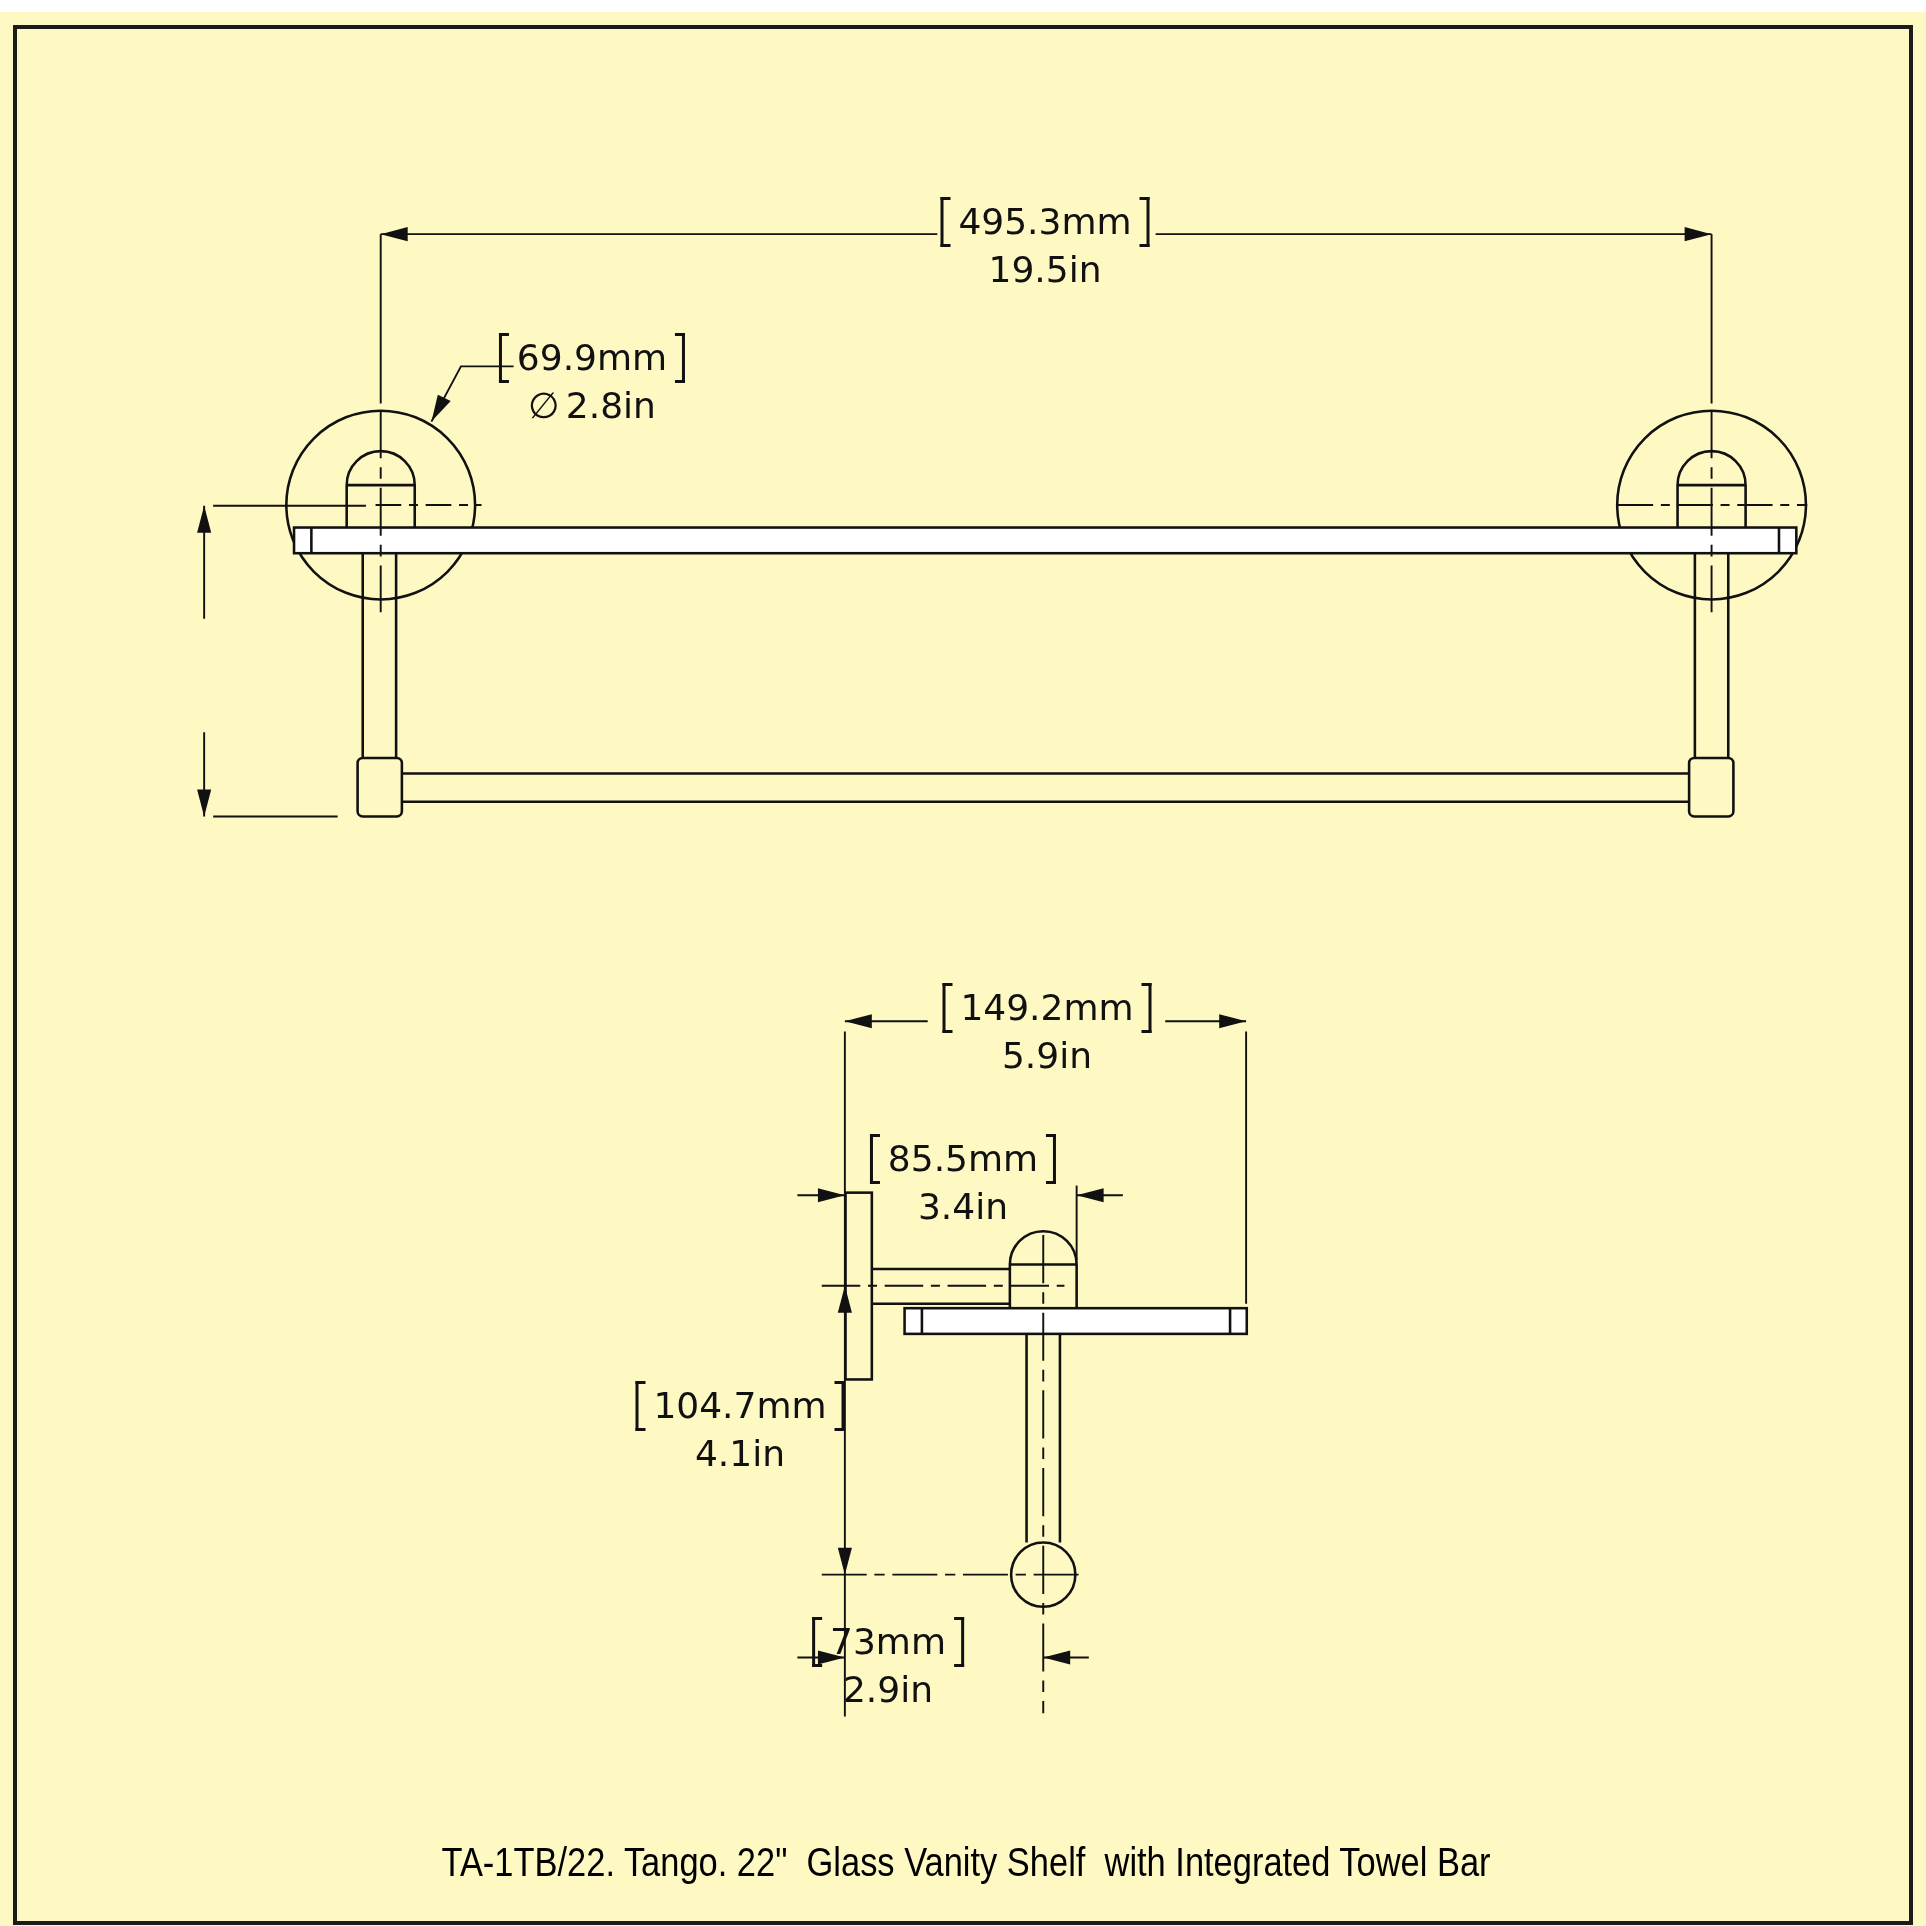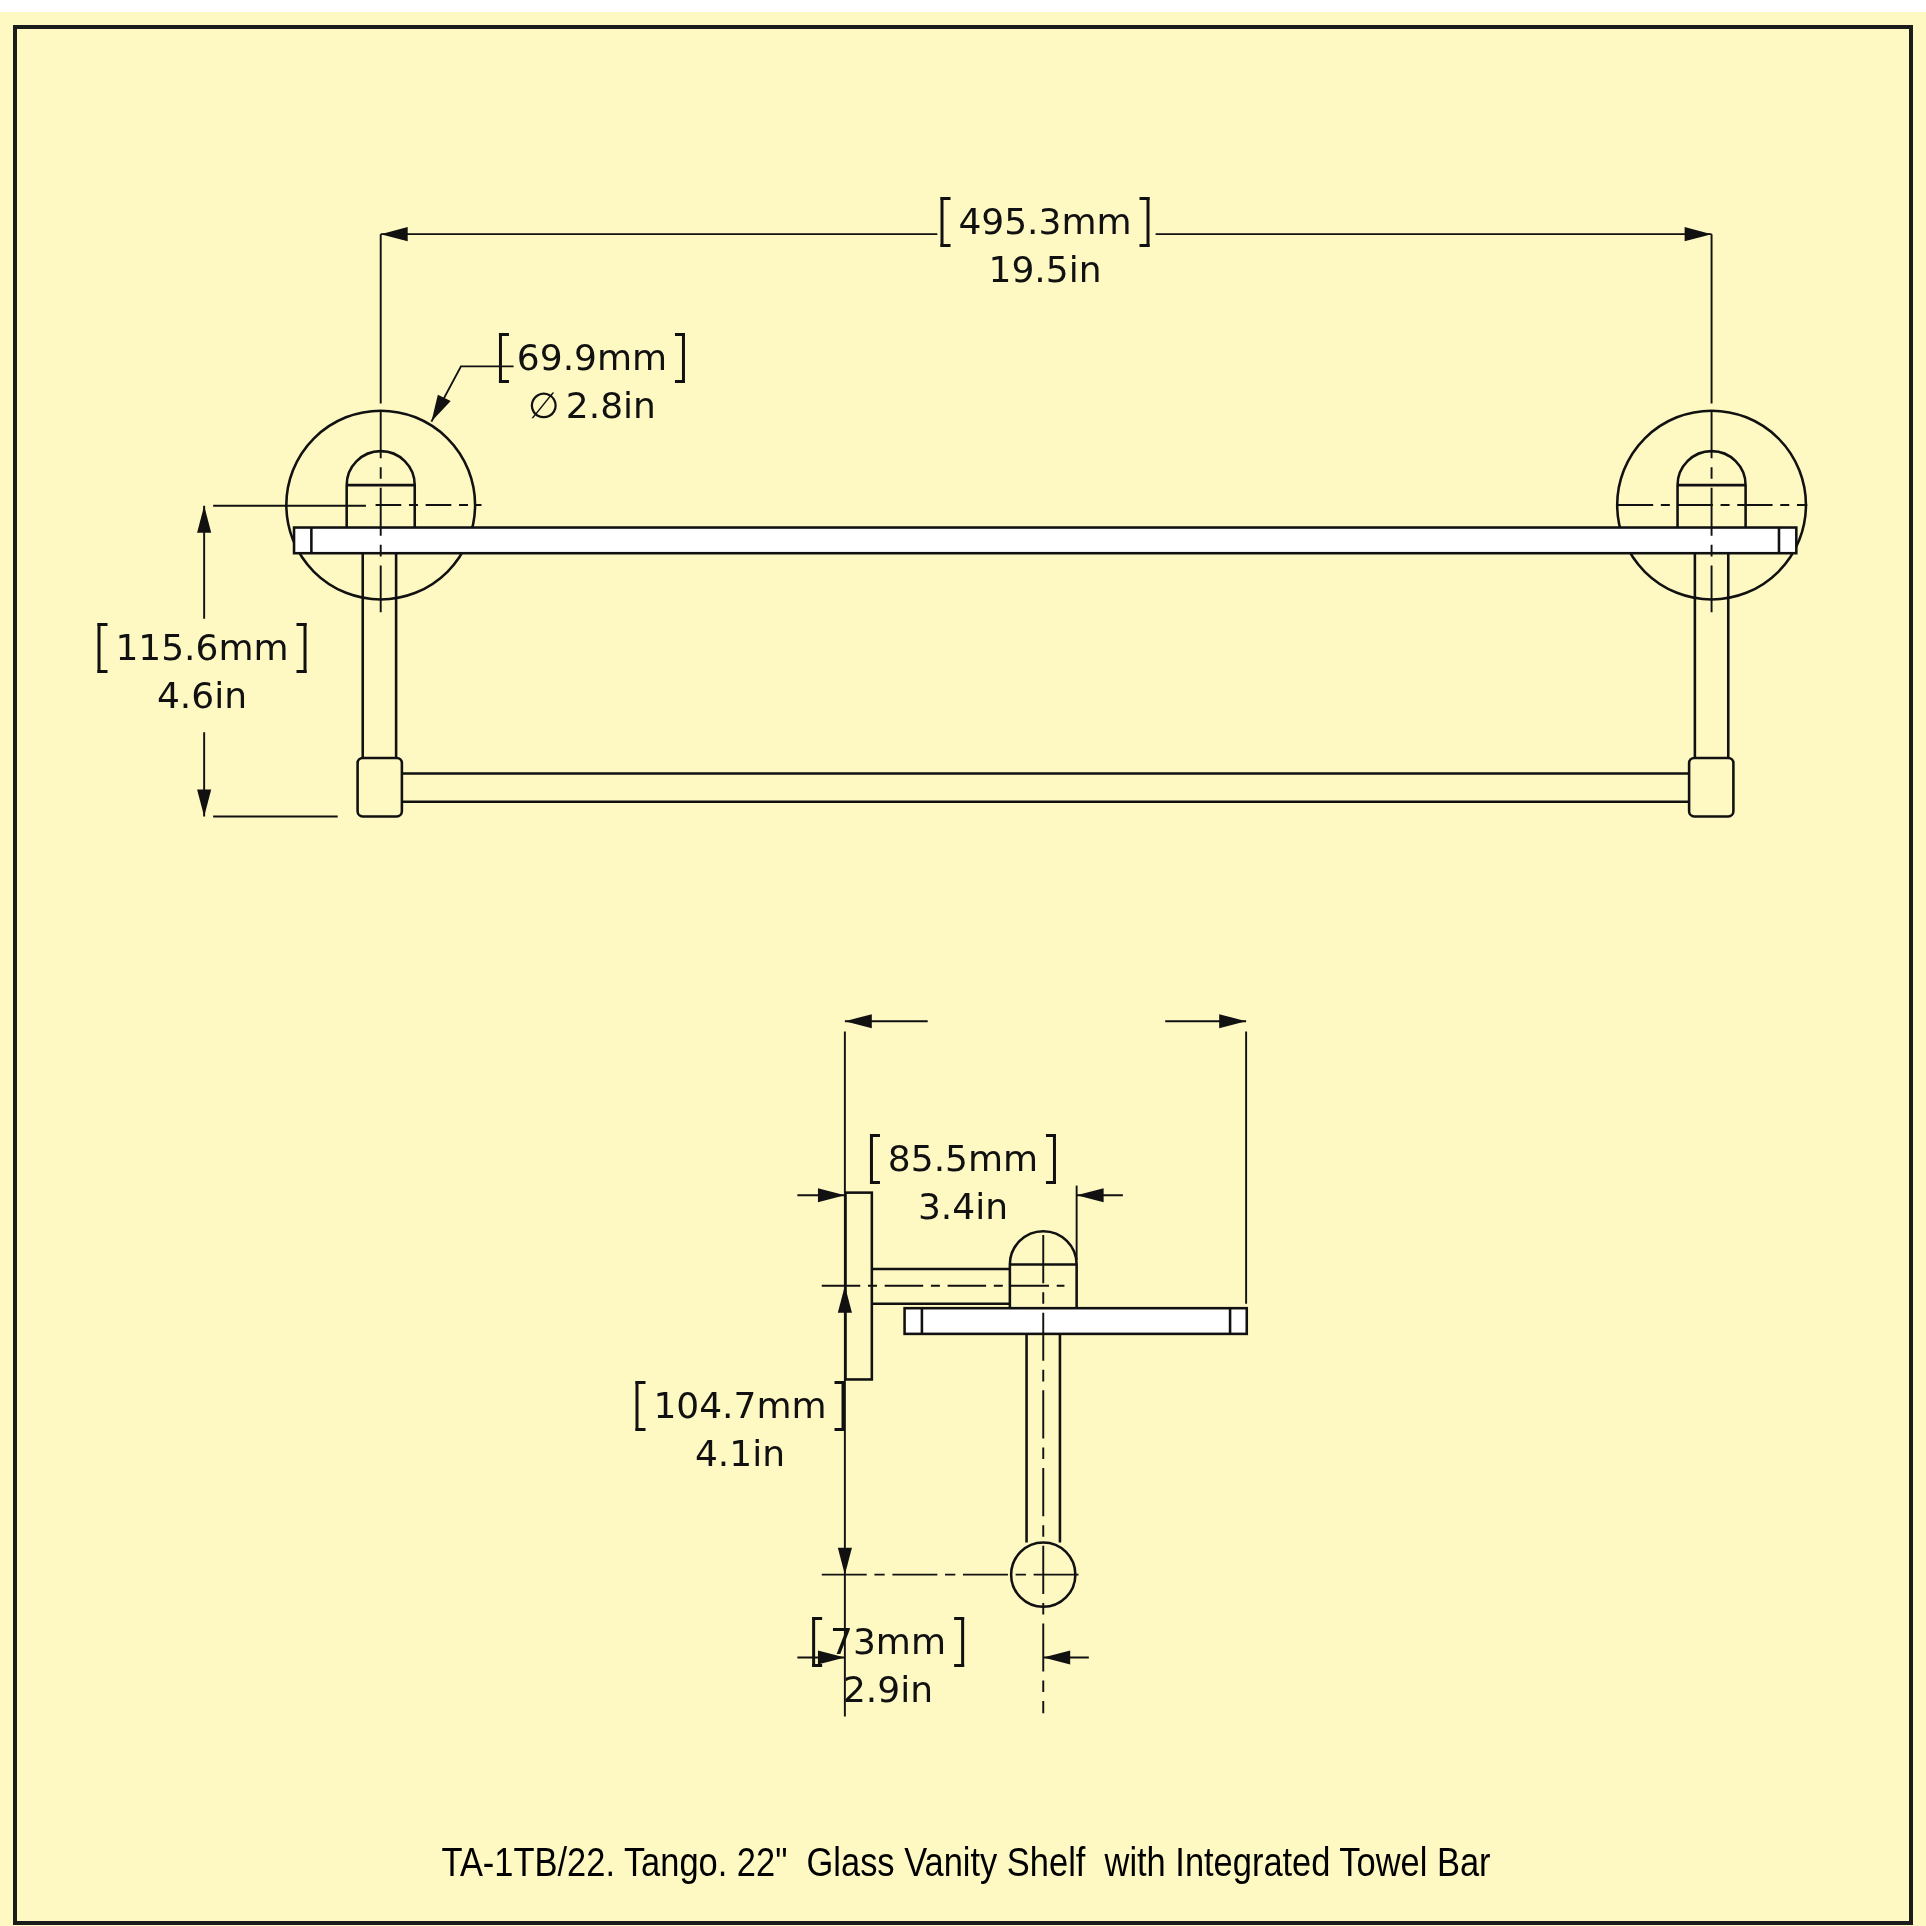--- a/index.html
+++ b/index.html
@@ -102,29 +102,29 @@
 
   <div class="dim" style="left:592px;top:321px">
     <div class="mmrow">
       <span class="brk l"></span>
         <span>69.9mm</span>
         <span class="brk r"></span>
     </div>
     <div class="inrow"><span class="diasym">∅</span><span>2.8in</span></div>
   </div>
 
-  <div class="dim" style="left:202px;top:611px">
+
+  <div class="dim" style="left:1047px;top:971px">
     <div class="mmrow">
       <span class="brk l"></span>
-        <span>115.6mm</span>
+        <span>149.2mm</span>
         <span class="brk r"></span>
     </div>
-    <div class="inrow">4.6in</div>
+    <div class="inrow">5.9in</div>
   </div>
-
 
   <div class="dim" style="left:963px;top:1122px">
     <div class="mmrow">
       <span class="brk l"></span>
         <span>85.5mm</span>
         <span class="brk r"></span>
     </div>
     <div class="inrow">3.4in</div>
   </div>
 

